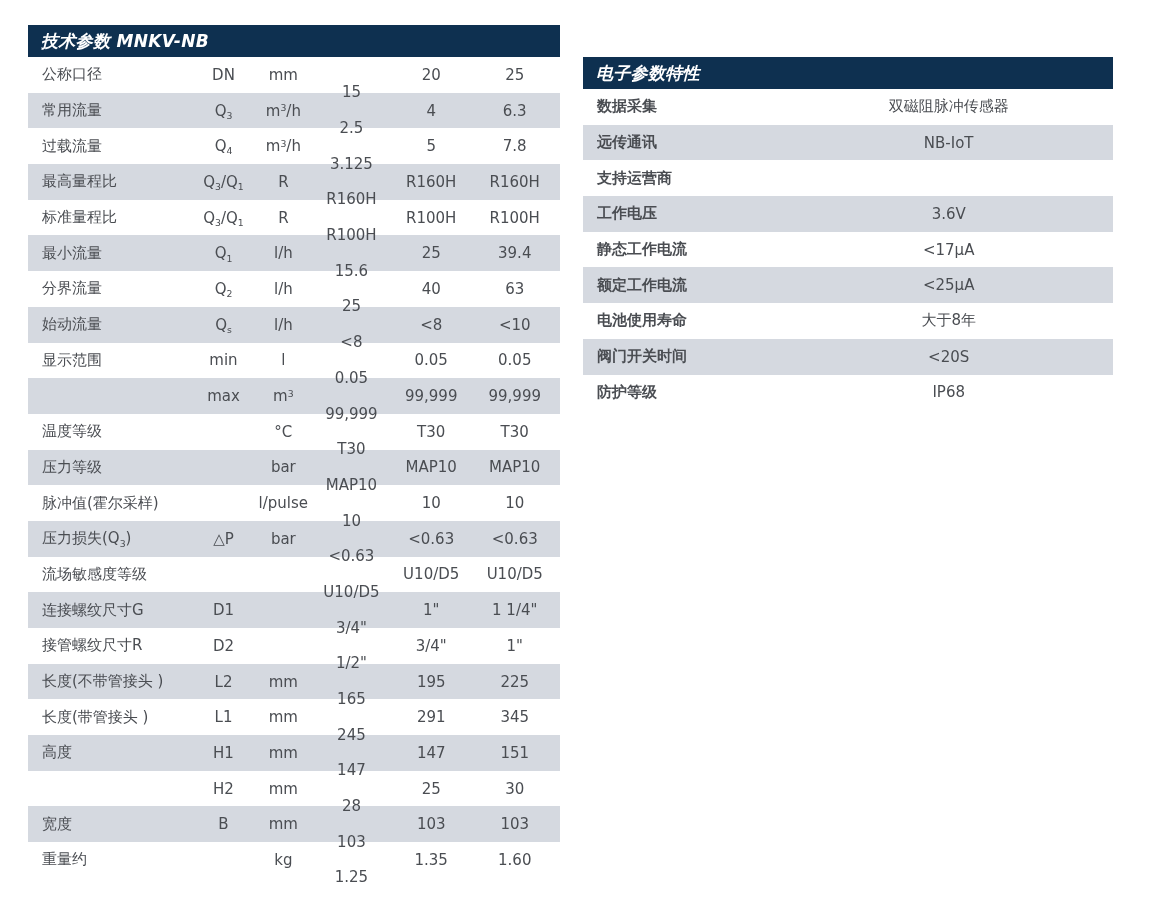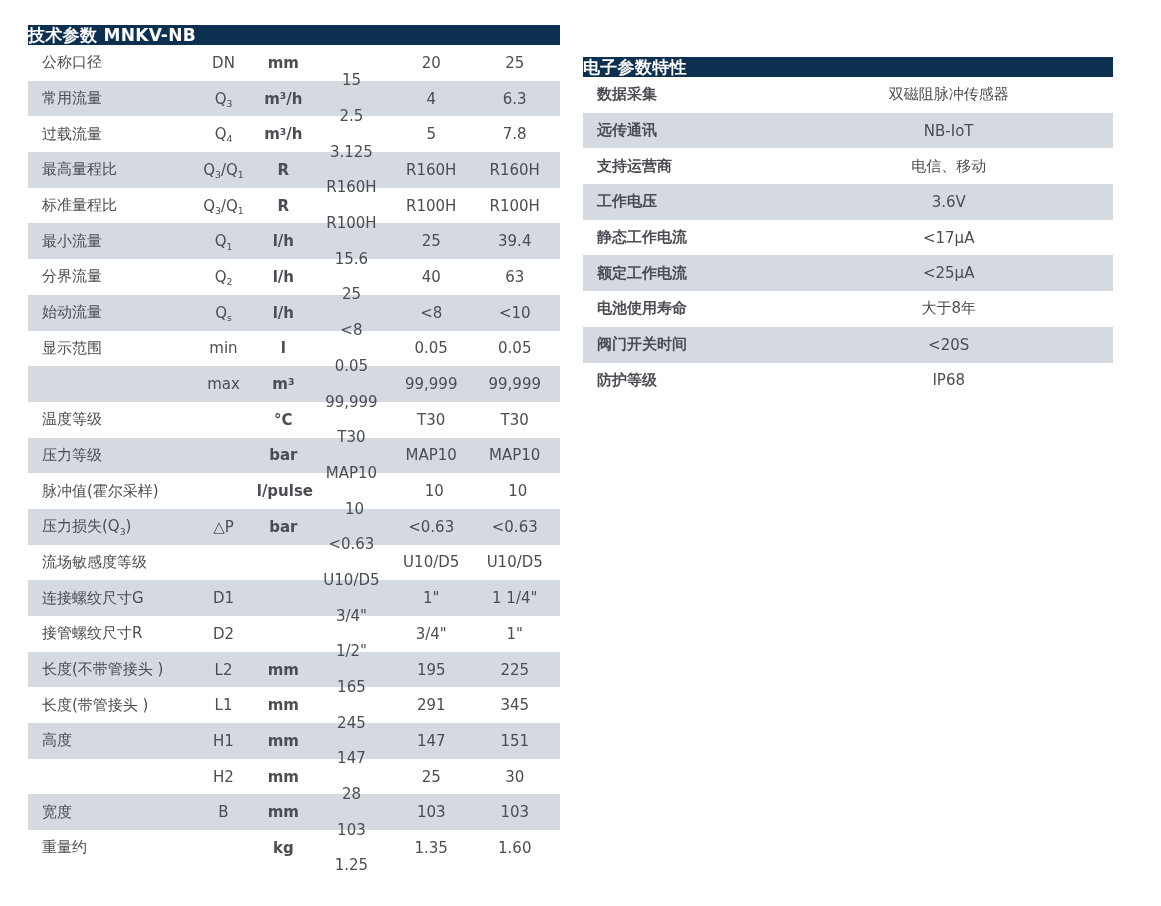--- a/index.html
+++ b/index.html
@@ -9,45 +9,47 @@
     font-family: "DejaVu Sans", "Liberation Sans", sans-serif;
     overflow: hidden;
   }
   .spec-table {
     position: absolute;
     top: 25px;
   }
   .spec-table.left  { left: 28px;  width: 532px; }
   .spec-table.right { left: 583px; width: 530px; margin-top: 32px; }
   .thead {
-    height: 20px;
+    height: 32px;
     background: #0e3050;
     display: flex;
     align-items: center;
+    padding-left: 13px;
+    font-style: italic;
   }
   .thead .title {
     color: #ffffff;
     font-size: 17px;
     font-weight: bold;
     letter-spacing: 0.3px;
     white-space: nowrap;
   }
   .row {
     height: 35.7px;
     display: flex;
     align-items: center;
     color: #4a4d52;
     font-size: 15px;
     background: #ffffff;
   }
   .row:nth-child(even) { background: #d5d9e0; }
   .cell { white-space: nowrap; overflow: visible; }
   .c-name { flex: 0 0 30.5%; padding-left: 14px; text-align: left; }
   .c-sym  { flex: 0 0 12.5%; text-align: center; }
-  .c-unit { flex: 0 0 10%;   text-align: center; font-weight: bold; }
+  .c-unit { flex: 0 0 10%;   text-align: center; }
   .c-val  { flex: 0 0 15.6%; text-align: center; margin-top: 35px; }
   .c-val2 { flex: 0 0 14.4%; text-align: center; }
   .c-val3 { flex: 0 0 17%;   text-align: center; }
   .c-sname { flex: 0 0 38%; padding-left: 14px; text-align: left; font-weight: bold; }
   .c-sval  { flex: 0 0 62%; text-align: center; }
   sub { font-size: 0.62em; vertical-align: baseline; position: relative; top: 0.35em; }
   sup { font-size: 0.62em; vertical-align: baseline; position: relative; top: -0.45em; }
 </style>
 </head>
 <body>
@@ -252,21 +254,20 @@
       <div class="row">
         <div class="cell c-sname">数据采集</div>
         <div class="cell c-sval">双磁阻脉冲传感器</div>
       </div>
       <div class="row">
         <div class="cell c-sname">远传通讯</div>
         <div class="cell c-sval">NB-IoT</div>
       </div>
       <div class="row">
         <div class="cell c-sname">支持运营商</div>
-        <div class="cell c-sval">电信、移动</div>
       </div>
       <div class="row">
         <div class="cell c-sname">工作电压</div>
         <div class="cell c-sval">3.6V</div>
       </div>
       <div class="row">
         <div class="cell c-sname">静态工作电流</div>
         <div class="cell c-sval">&lt;17μA</div>
       </div>
       <div class="row">

